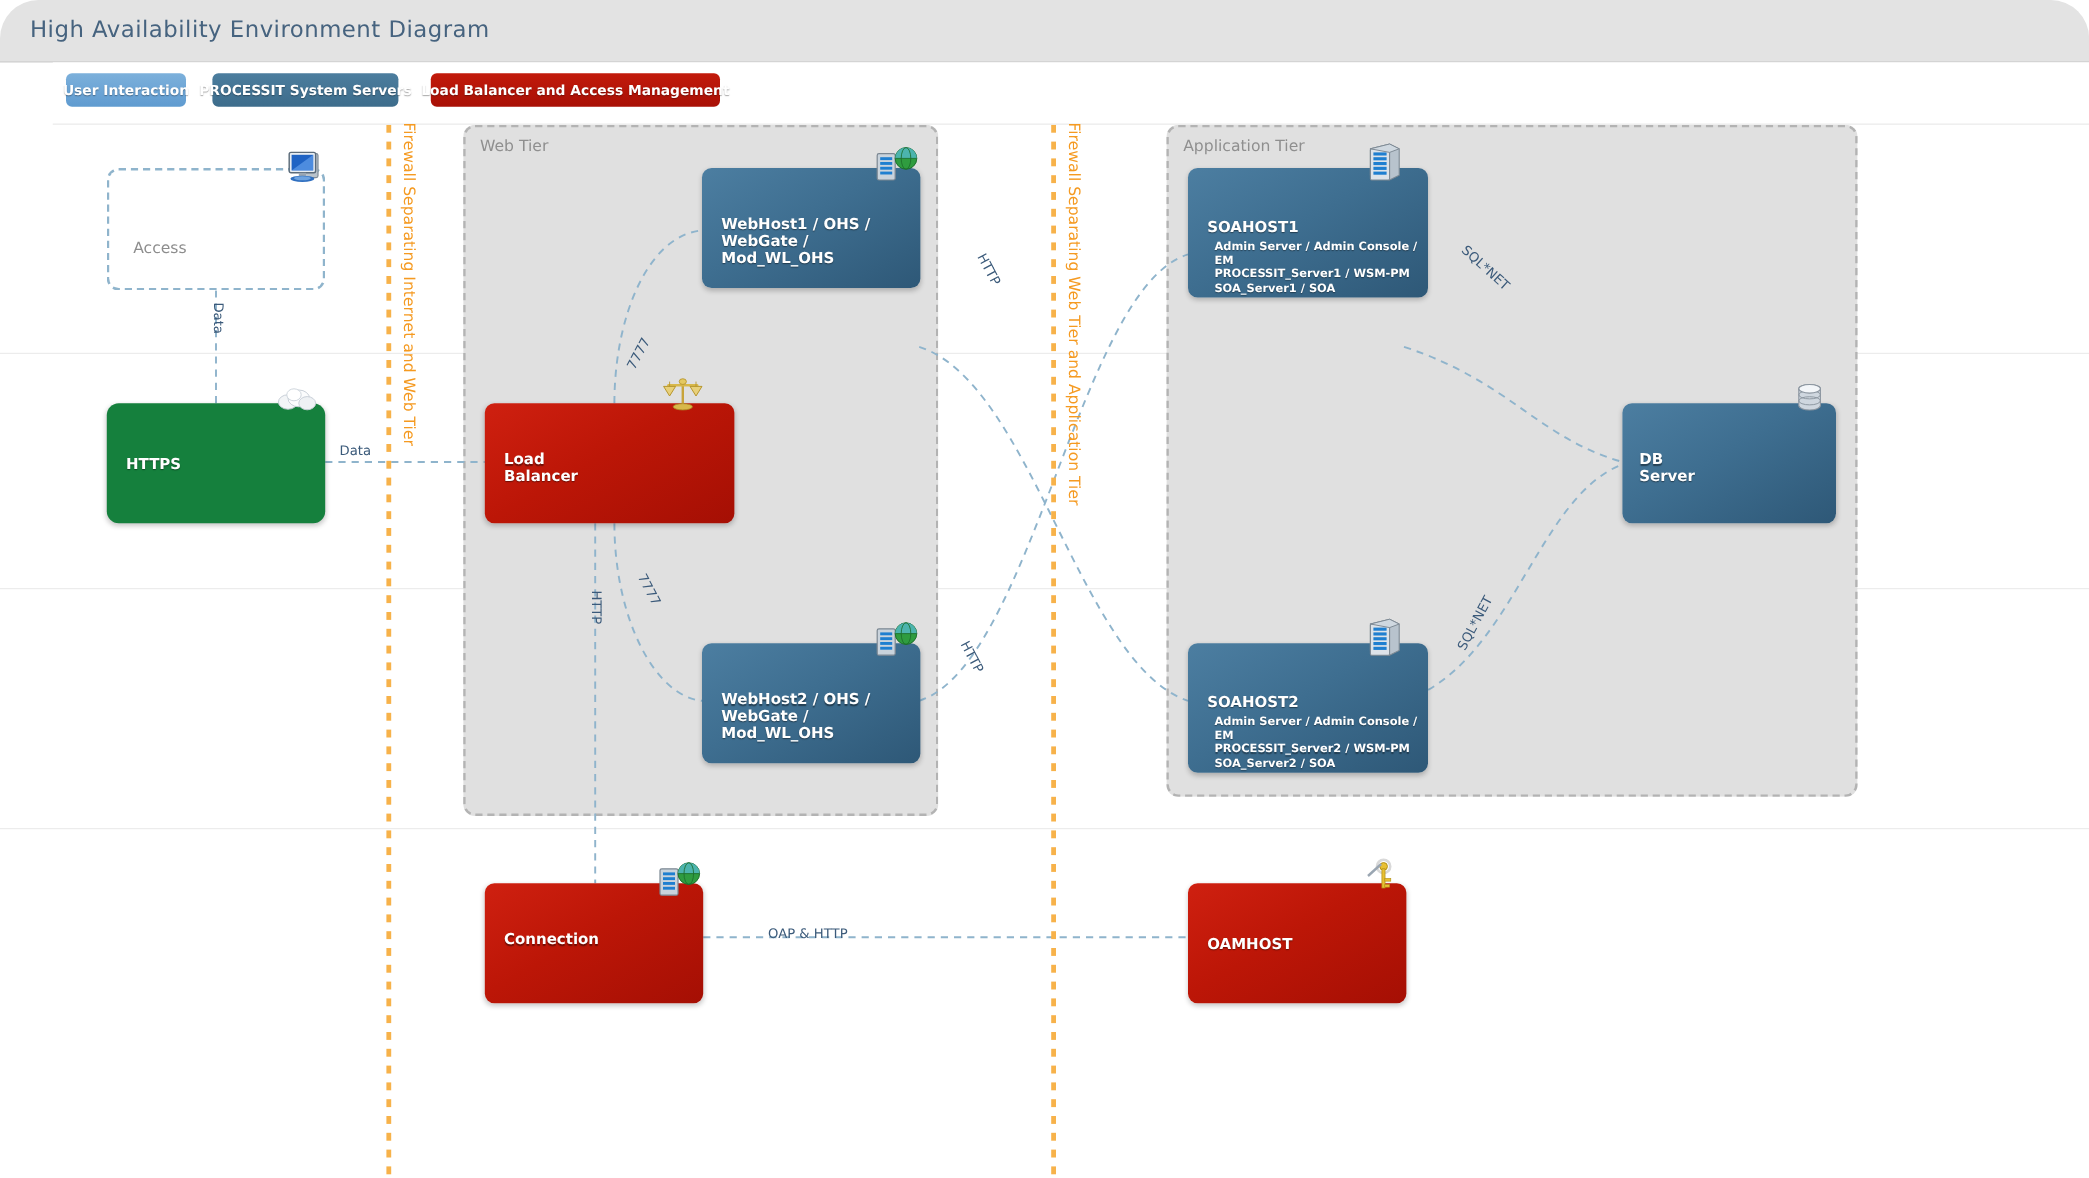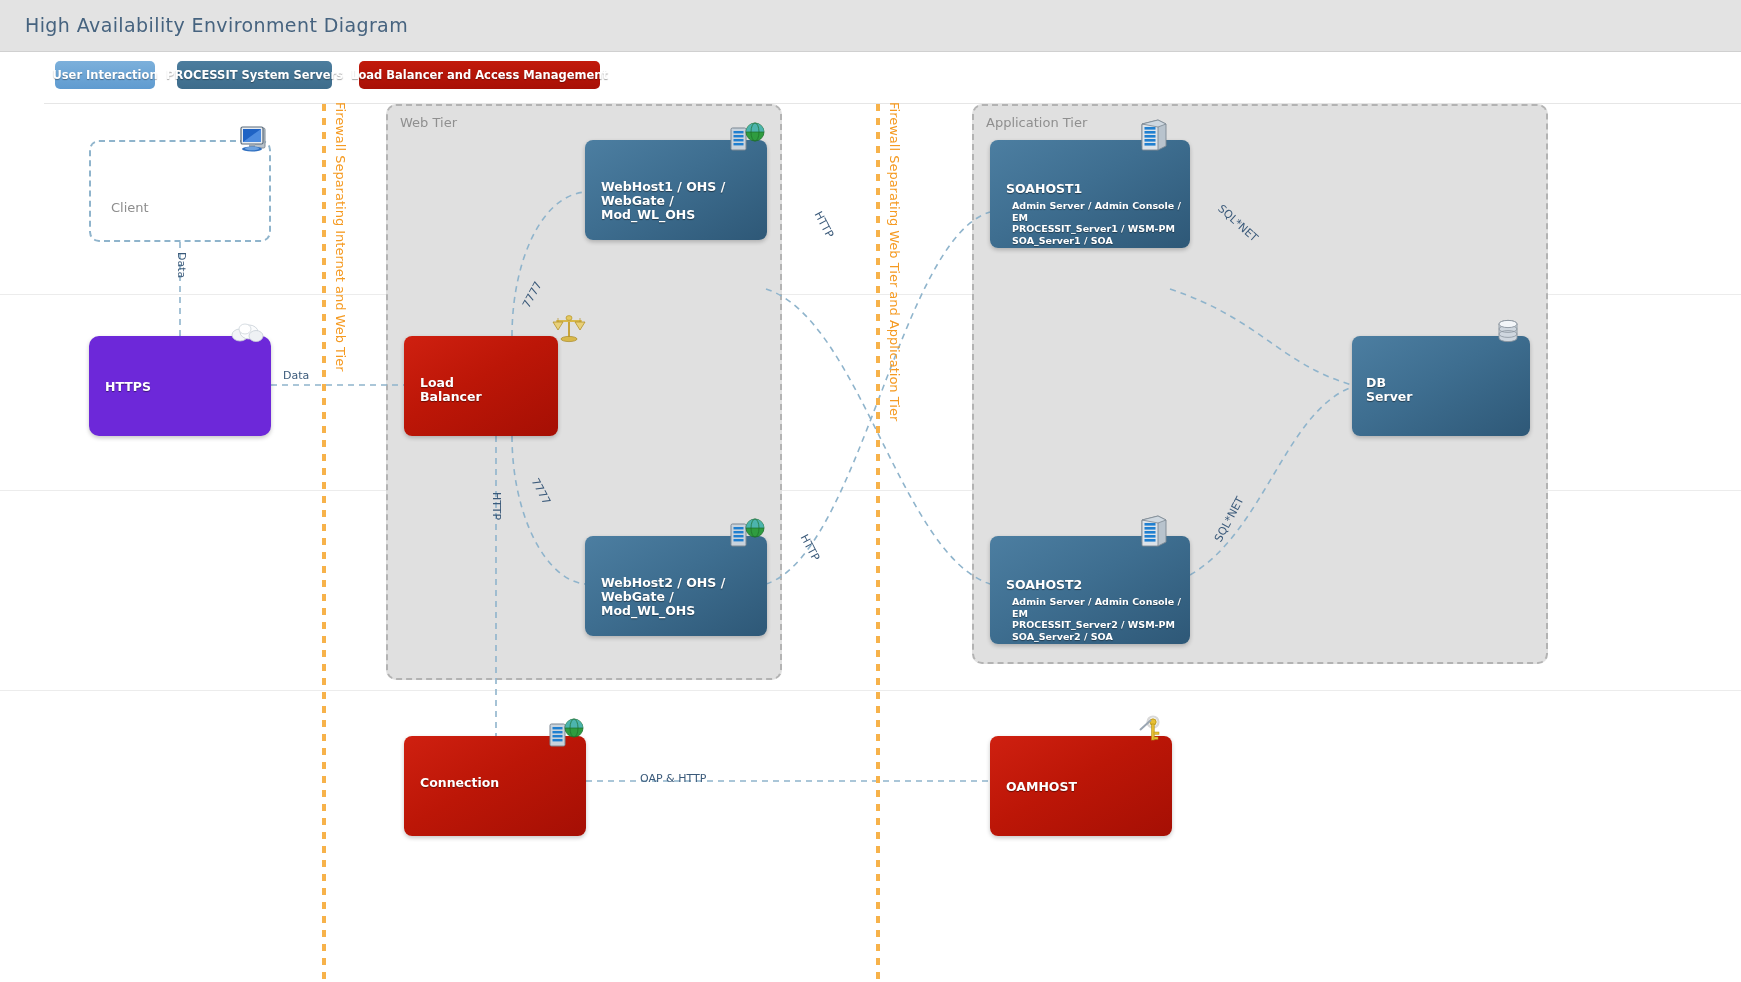--- a/index.html
+++ b/index.html
@@ -8,20 +8,21 @@
     margin: 0; padding: 0;
     background: #ffffff;
     font-family: "Liberation Sans", sans-serif;
   }
   #page {
     position: relative;
     width: 1741px;
     height: 982px;
     overflow: hidden;
     background: #ffffff;
+    border-radius: 32px;
   }
 
   
   #titlebar {
     position: absolute; left: 0; top: 0;
     width: 1741px; height: 52px;
     background: #e3e3e3;
     border-bottom: 1px solid #d0d0d0;
   }
   #title-text {
@@ -103,21 +104,21 @@
   .node .node-sub {
     position: absolute;
     font-size: 9.5px; font-weight: bold;
     line-height: 11.5px;
     text-shadow: 0 1px 1px rgba(0,0,0,.4);
     white-space: pre-line;
     font-family: "DejaVu Sans", sans-serif;
   }
   .blue-node { background: linear-gradient(150deg,#4c7ea1 0%,#3e6e90 45%,#2e5877 100%); }
   .red-node  { background: linear-gradient(150deg,#cf2010 0%,#bc1607 45%,#a50f04 100%); }
-  .lightblue-node { background: #6d28d9; border-radius: 10px; }
+  .lightblue-node { background: #15803d; border-radius: 10px; }
 
   
   #client-box {
     position: absolute;
     border: 2px dashed #8fb4cc;
     border-radius: 10px;
     background: #ffffff;
   }
   #client-label {
     position: absolute; left: 20px; top: 58px;
@@ -209,21 +210,21 @@
       <path class="lk" d="M586,677 L990,677"></path>
     </svg>
 
     <div class="firewall" style="left:322px"></div>
     <div class="firewall-label" style="left:348px; top:-2px;">Firewall Separating Internet and Web Tier</div>
 
     <div class="firewall" style="left:876px"></div>
     <div class="firewall-label" style="left:902px; top:-2px;">Firewall Separating Web Tier and Application Tier</div>
 
     <div id="client-box" style="left:89px; top:36px; width:182px; height:102px;">
-      <div id="client-label">Client</div>
+      <div id="client-label">Access</div>
 
       <svg class="icon" style="left:148px; top:-18px;" width="36" height="34" viewBox="0 0 36 34">
         <rect x="14" y="4" width="12" height="20" rx="1.5" fill="#b9c3cc" stroke="#7f8b96" stroke-width="1"></rect>
         <rect x="2" y="3" width="22" height="17" rx="1.5" fill="#e8edf2" stroke="#5b6b7a" stroke-width="1.2"></rect>
         <rect x="4" y="5" width="18" height="13" fill="#1f63c4"></rect>
         <polygon points="4,18 22,5 22,18" fill="#5d9ae8" opacity="0.75"></polygon>
         <rect x="10" y="20" width="6" height="3" fill="#9aa6b2"></rect>
         <ellipse cx="13" cy="25" rx="10" ry="2.6" fill="#2f6fc0"></ellipse>
         <ellipse cx="13" cy="24.5" rx="7" ry="1.7" fill="#6ea3e0"></ellipse>
       </svg>
@@ -233,21 +234,21 @@
       <div class="node-title" style="left:16px; top:44px; font-weight:bold;">HTTPS</div>
 
       <svg class="icon" style="left:140px; top:-16px;" width="36" height="24" viewBox="0 0 36 24">
         <ellipse cx="11" cy="15" rx="8" ry="6" fill="#f3f5f7" stroke="#c7ced6" stroke-width="0.8"></ellipse>
         <ellipse cx="20" cy="12" rx="9" ry="7" fill="#fbfcfd" stroke="#c7ced6" stroke-width="0.8"></ellipse>
         <ellipse cx="27" cy="16" rx="7" ry="5.5" fill="#eef1f4" stroke="#c7ced6" stroke-width="0.8"></ellipse>
         <ellipse cx="16" cy="9" rx="6" ry="5" fill="#ffffff" stroke="#cdd4db" stroke-width="0.8"></ellipse>
       </svg>
     </div>
 
-    <div class="node red-node" style="left:404px; top:232px; width:154px; height:100px;">
+    <div class="node red-node" style="left:404px; top:232px; width:208px; height:100px;">
       <div class="node-title" style="left:16px; top:40px;">Load
 Balancer</div>
 
       <svg class="icon" style="left:148px; top:-22px;" width="34" height="30" viewBox="0 0 34 30">
         <rect x="16" y="4" width="2" height="20" fill="#c8a43a"></rect>
         <rect x="4" y="6" width="26" height="2" rx="1" fill="#d8b84a"></rect>
         <ellipse cx="17" cy="4" rx="3" ry="2.4" fill="#e4c961" stroke="#b59328" stroke-width="0.7"></ellipse>
         <path d="M1,8 L11,8 L6,16 Z" fill="#e8d07a" stroke="#b59328" stroke-width="0.8"></path>
         <path d="M23,8 L33,8 L28,16 Z" fill="#e8d07a" stroke="#b59328" stroke-width="0.8"></path>
         <ellipse cx="17" cy="25" rx="8" ry="2.6" fill="#d8b84a" stroke="#a98a24" stroke-width="0.7"></ellipse>

